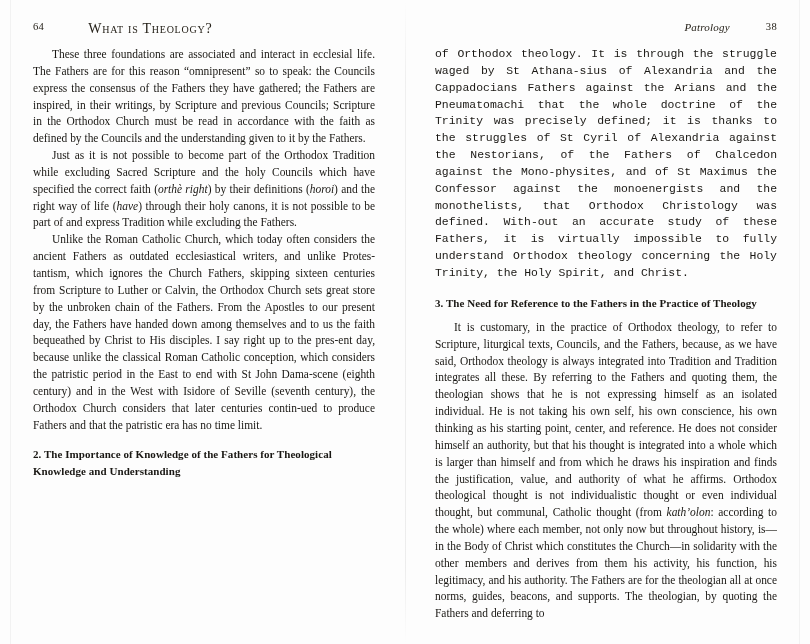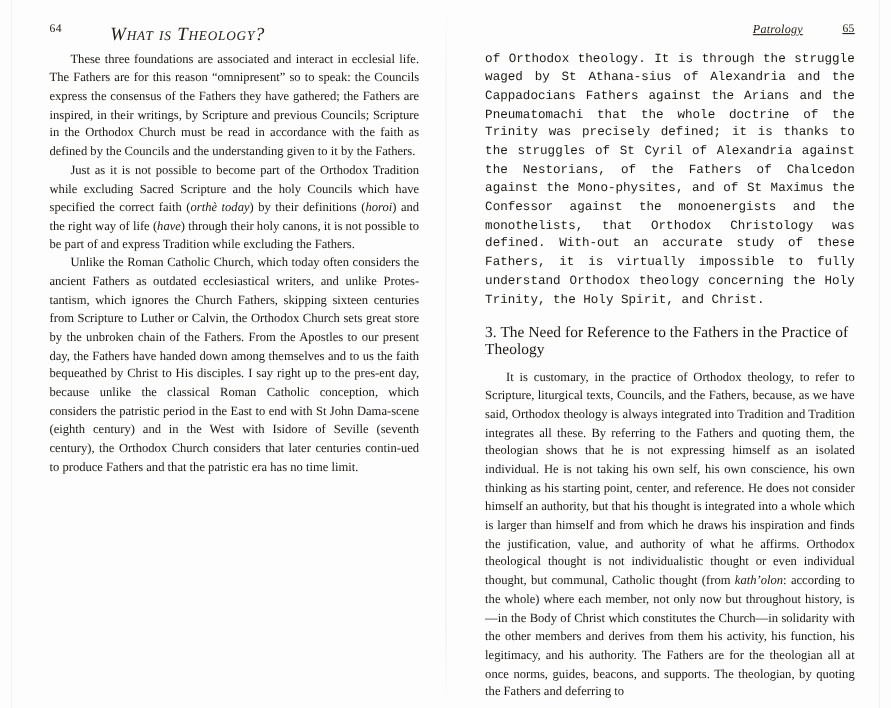--- a/index.html
+++ b/index.html
@@ -50,21 +50,21 @@
   .edge.left  { left: 10px; }
   .edge.right { left: 799px; }
 
   .page {
     position: relative;
     width: 405px;
     height: 644px;
     box-sizing: border-box;
   }
 
-  .page.verso { padding: 0 30px 0 33px; margin-left: 12px; }
+  .page.verso { padding: 0 30px 0 33px; }
   .page.recto { padding: 0 33px 0 30px; }
 
   
   .running-head {
     height: 46px;
     display: flex;
     align-items: flex-start;
     padding-top: 21px;
     box-sizing: border-box;
     font-size: 10.2px;
@@ -73,35 +73,33 @@
   }
 
   .folio {
     font-variant-numeric: oldstyle-nums;
     font-size: 10.6px;
     letter-spacing: 0.3px;
   }
 
   .head-title {
     font-variant: small-caps;
-    font-size: 17px;
+    font-size: 14px;
     letter-spacing: 0.75px;
-    font-style: italic;
   }
 
   .head-title-italic {
     font-style: italic;
     font-size: 11px;
     letter-spacing: 0.2px;
   }
 
   .running-head.verso .folio { margin-right: 44px; }
   .running-head.recto {
     justify-content: flex-end;
-    text-decoration: underline;
   }
   .running-head.recto .head-title-italic { margin-right: 36px; }
 
   
   .column {
     font-size: 11.45px;
     line-height: 16.85px;
     text-align: justify;
     text-justify: inter-word;
     hyphens: manual;
@@ -116,23 +114,23 @@
   .column p.noindent { text-indent: 0; font-family: Liberation Mono, monospace; }
 
   .column p.numbered {
     text-indent: 0;
     padding-left: 0;
   }
 
   .column p.numbered .num { margin-right: 4px; }
 
   .column h3 {
-    font-size: 14px;
+    font-size: 11px;
     line-height: 16.1px;
-    font-weight: normal;
+    font-weight: bold;
     margin: 0;
     text-indent: 0;
     text-align: left;
     letter-spacing: 0.05px;
   }
 
   .spacer-sm { height: 8px; }
   .spacer-md { height: 13px; }
 
   .column i, .column em { font-style: italic; }
@@ -148,32 +146,33 @@
 
   <div class="page verso">
     <div class="running-head verso">
       <span class="folio">64</span>
       <span class="head-title">What is Theology?</span>
     </div>
 
     <div class="column">
       <div>
           <p>These three foundations are associated and interact in ecclesial life. The Fathers are for this reason “omnipresent” so to speak: the Councils express the consensus of the Fathers they have gathered; the Fathers are inspired, in their writings, by Scripture and previous Councils; Scripture in the Orthodox Church must be read in accordance with the faith as defined by the Councils and the understanding given to it by the Fathers.</p>
-          <p>Just as it is not possible to become part of the Orthodox Tradition while excluding Sacred Scripture and the holy Councils which have specified the correct faith (<i>orthè today</i>) by their definitions (<i>horoi</i>) and the right way of life (<i>have</i>) through their holy canons, it is not possible to be part of and express Tradition while excluding the Fathers.</p>
+          <p>Just as it is not possible to become part of the Orthodox Tradition while excluding Sacred Scripture and the holy Councils which have specified the correct faith (<i>orthè right</i>) by their definitions (<i>horoi</i>) and the right way of life (<i>have</i>) through their holy canons, it is not possible to be part of and express Tradition while excluding the Fathers.</p>
           <p>Unlike the Roman Catholic Church, which today often considers the ancient Fathers as outdated ecclesiastical writers, and unlike Protes-tantism, which ignores the Church Fathers, skipping sixteen centuries from Scripture to Luther or Calvin, the Orthodox Church sets great store by the unbroken chain of the Fathers. From the Apostles to our present day, the Fathers have handed down among themselves and to us the faith bequeathed by Christ to His disciples. I say right up to the pres-ent day, because unlike the classical Roman Catholic conception, which considers the patristic period in the East to end with St John Dama-scene (eighth century) and in the West with Isidore of Seville (seventh century), the Orthodox Church considers that later centuries contin-ued to produce Fathers and that the patristic era has no time limit.</p>
           <div class="spacer-md"></div>
+          <h3>2. The Importance of Knowledge of the Fathers for Theological Knowledge and Understanding</h3>
           <div class="spacer-sm"></div>
         </div>
     </div>
   </div>
 
   <div class="page recto">
     <div class="running-head recto">
       <span class="head-title-italic">Patrology</span>
-      <span class="folio">65</span>
+      <span class="folio">38</span>
     </div>
 
     <div class="column">
       <div>
           <p class="noindent">of Orthodox theology. It is through the struggle waged by St Athana-sius of Alexandria and the Cappadocians Fathers against the Arians and the Pneumatomachi that the whole doctrine of the Trinity was precisely defined; it is thanks to the struggles of St Cyril of Alexandria against the Nestorians, of the Fathers of Chalcedon against the Mono-physites, and of St Maximus the Confessor against the monoenergists and the monothelists, that Orthodox Christology was defined. With-out an accurate study of these Fathers, it is virtually impossible to fully understand Orthodox theology concerning the Holy Trinity, the Holy Spirit, and Christ.</p>
           <div class="spacer-md"></div>
           <h3>3. The Need for Reference to the Fathers in the Practice of Theology</h3>
           <div class="spacer-sm"></div>
           <p>It is customary, in the practice of Orthodox theology, to refer to Scripture, liturgical texts, Councils, and the Fathers, because, as we have said, Orthodox theology is always integrated into Tradition and Tradition integrates all these. By referring to the Fathers and quoting them, the theologian shows that he is not expressing himself as an isolated individual. He is not taking his own self, his own conscience, his own thinking as his starting point, center, and reference. He does not consider himself an authority, but that his thought is integrated into a whole which is larger than himself and from which he draws his inspiration and finds the justification, value, and authority of what he affirms. Orthodox theological thought is not individualistic thought or even individual thought, but communal, Catholic thought (from <i>kath’olon</i>: according to the whole) where each member, not only now but throughout history, is—in the Body of Christ which constitutes the Church—in solidarity with the other members and derives from them his activity, his function, his legitimacy, and his authority. The Fathers are for the theologian all at once norms, guides, beacons, and supports. The theologian, by quoting the Fathers and deferring to</p>
         </div>

